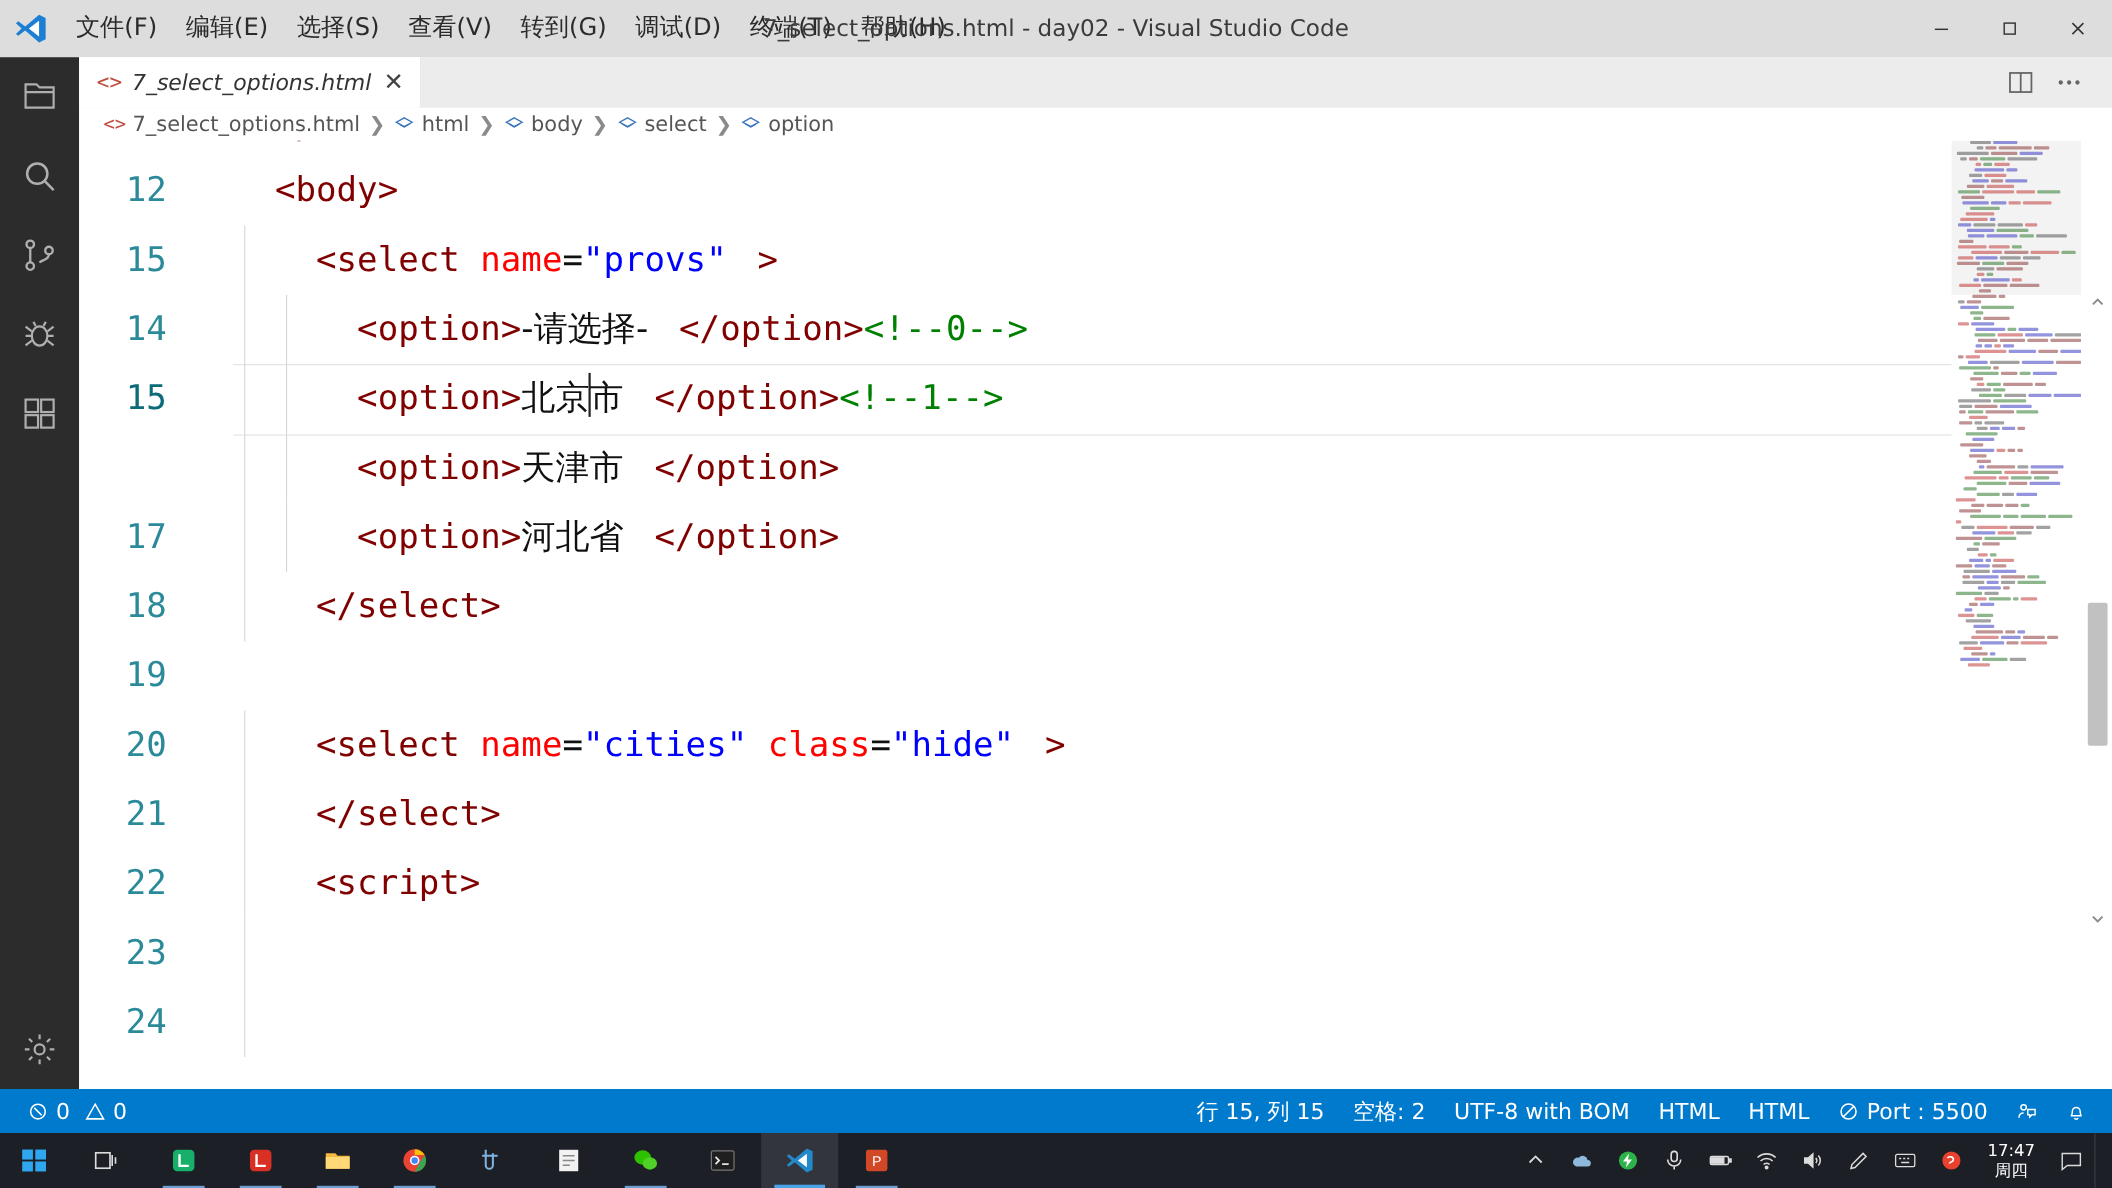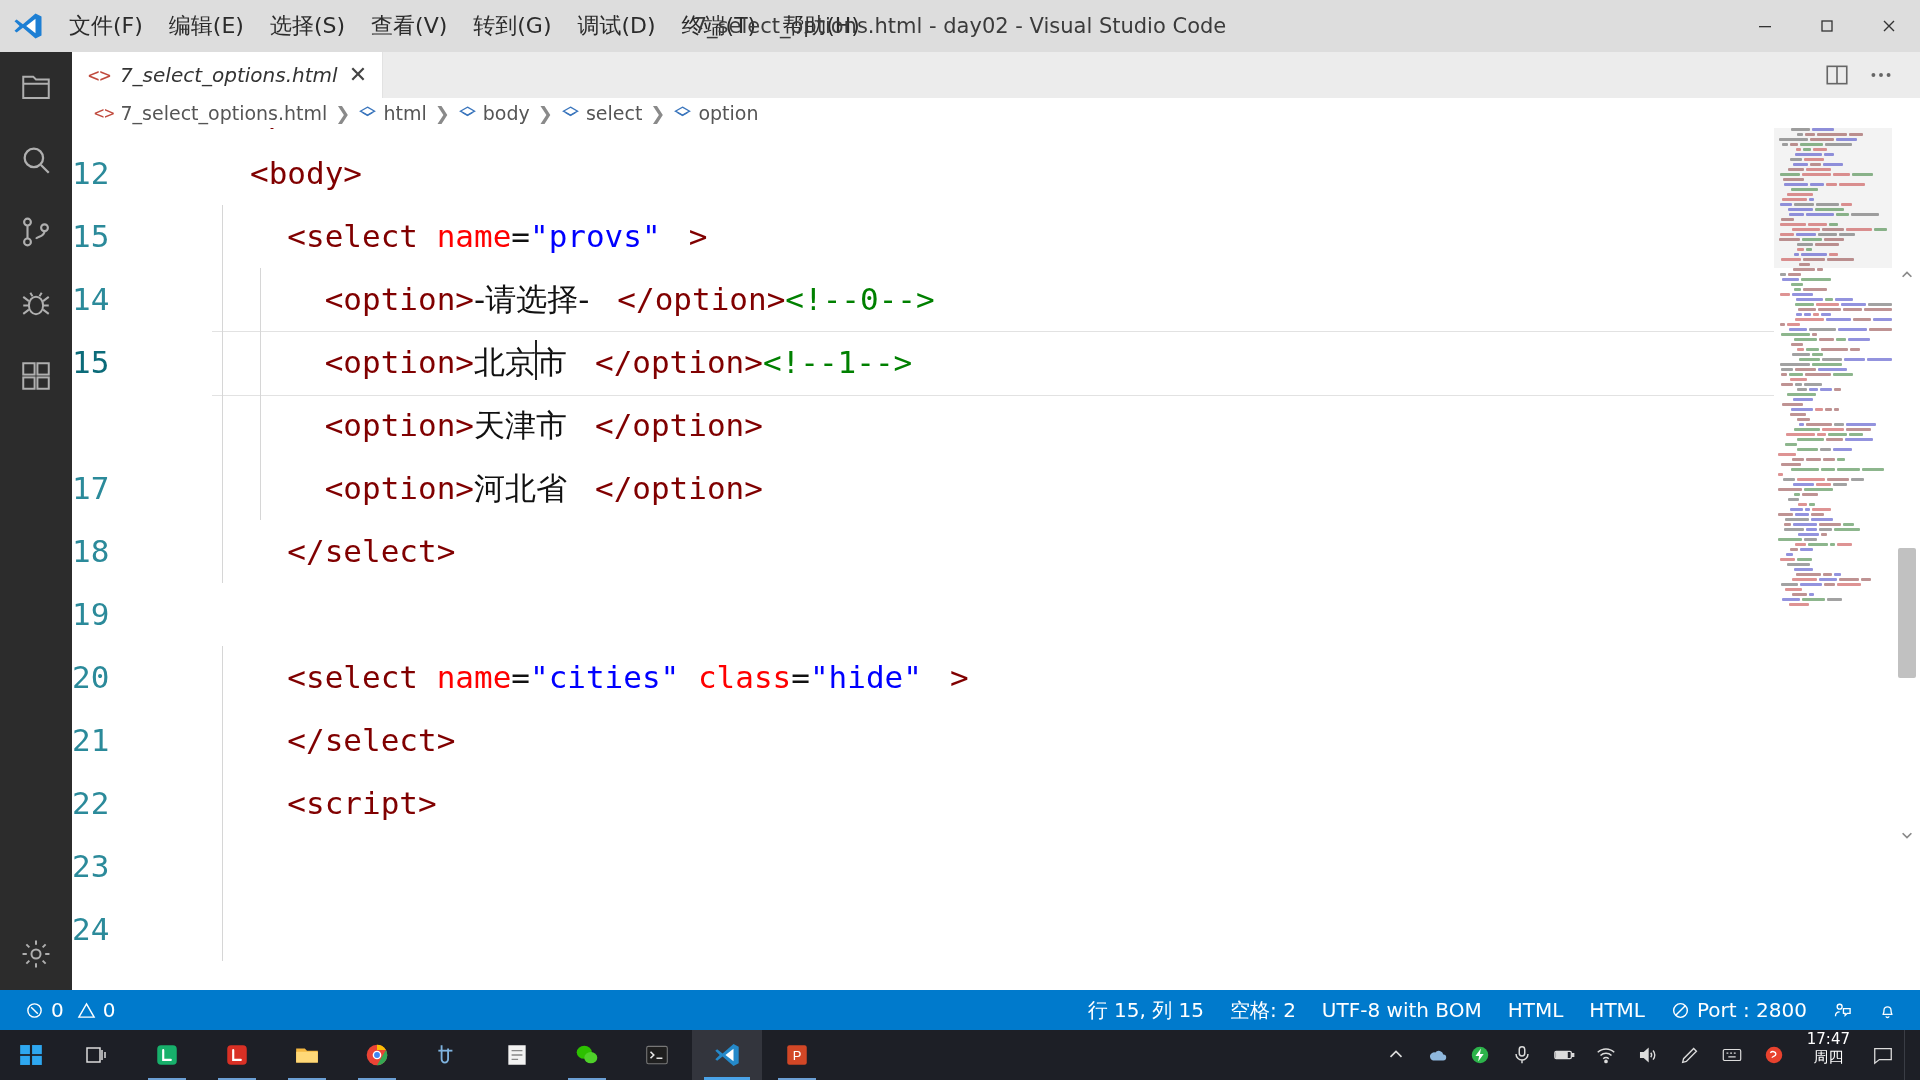--- a/index.html
+++ b/index.html
@@ -87,21 +87,21 @@
     font-family:"DejaVu Sans Mono","Liberation Mono",monospace;
     font-size:31px; line-height:63px;
   }
   .line { position:relative; height:63px; white-space:pre; }
   .line.active::before {
     content:""; position:absolute; left:140px; right:85px; top:0; height:63px;
     border-top:1px solid #e2e2e2; border-bottom:1px solid #e2e2e2;
     pointer-events:none;
   }
   .lnum {
-    position:absolute; left:0; top:0; width:140px; text-align:left; padding-right:18px;
+    position:absolute; left:0; top:0; width:140px; text-align:center; padding-right:18px;
     color:#2b8a9a; font-size:31px;
   }
   .lnum.cur { color:#0b6b79; }
   .ltext { position:absolute; left:150px; top:0; }
   .ind-guide {
     position:absolute; top:0; width:1px; height:63px; background:#d6d6d6;
   }
 
   .t-tag    { color:#800000;margin-left:28px; }
   .t-attr   { color:#ff0000; }
@@ -146,21 +146,21 @@
   
   .taskbar {
     position:absolute; left:0; top:1030px; width:1920px; height:50px;
     background:#1d1f26; display:flex; align-items:center;
   }
   .tb-start { width:62px; height:50px; display:flex; align-items:center; justify-content:center; }
   .tb-item { width:70px; height:50px; display:flex; align-items:center; justify-content:center; position:relative; }
   .tb-item.active { background:#33353d; }
   .tb-item.active::after { content:""; position:absolute; bottom:0; left:12px; right:12px; height:3px; background:#4aa3e8; }
   .tb-item.open::after { content:""; position:absolute; bottom:0; left:16px; right:16px; height:2px; background:#6b9fd4; }
-  .tray { margin-left:auto; display:flex; gap:0; padding-right:6px; }
+  .tray { margin-left:auto; display:flex; align-items:center; gap:0; padding-right:6px; }
   .tray-ico { width:42px; height:50px; display:flex; align-items:center; justify-content:center; }
   .tray-ico svg { width:22px; height:22px; }
   .clock {
     color:#ffffff; font-size:15px; line-height:18px; text-align:center;
     padding:0 12px; font-family:"DejaVu Sans","Liberation Sans",sans-serif;
   }
   .showdesk { width:10px; height:50px; border-left:1px solid #3a3d45; }
 </style>
 </head>
 <body>
@@ -819,21 +819,21 @@
       <div class="sb-item">UTF-8 with BOM</div>
       <div class="sb-item">HTML</div>
       <div class="sb-item">HTML</div>
       <div class="sb-item">
         <span class="sb-ico">
           <svg viewBox="0 0 20 20" fill="none" stroke="#ffffff" stroke-width="1.5">
               <circle cx="10" cy="10" r="7.2"></circle>
               <path d="M5 15 L15 5"></path>
             </svg>
         </span>
-        <span>Port : 2800</span>
+        <span>Port : 5500</span>
       </div>
       <div class="sb-item">
         <span class="sb-ico">
           <svg viewBox="0 0 20 20" fill="none" stroke="#ffffff" stroke-width="1.4">
             <circle cx="7" cy="6" r="2.6"></circle>
               <path d="M2.6 16c0-3 2-4.6 4.4-4.6"></path>
             <path d="M11 8h7v5h-3l-2.2 2.2V13H11z"></path>
           </svg>
         </span>
       </div>

